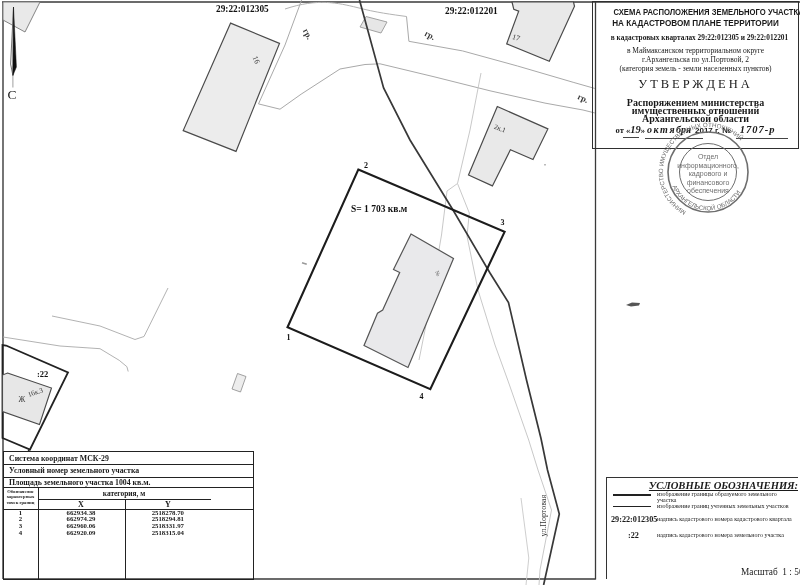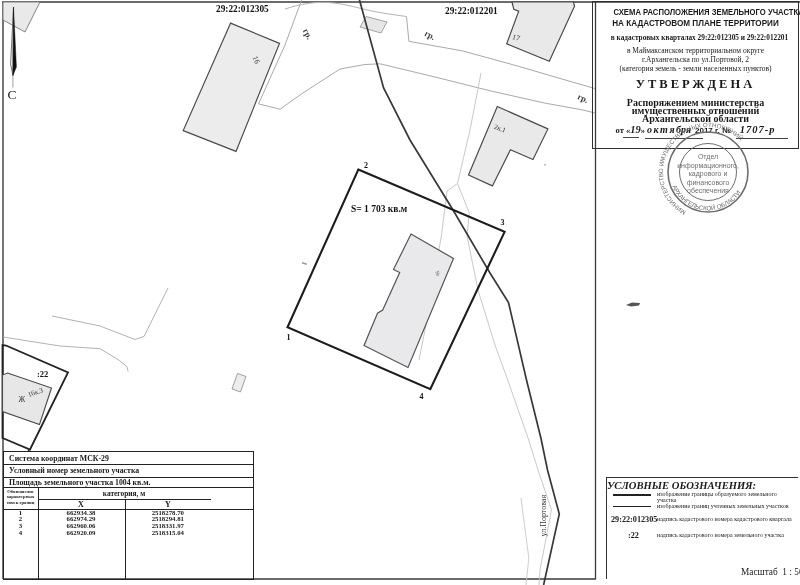--- a/index.html
+++ b/index.html
@@ -117,21 +117,21 @@
 
 <div class="abs" style="left:592px;top:1px;width:205px;height:146px;border:1.5px solid #2f2f2f;text-align:center;">
 
   <div class="san abs" style="left:0;top:3.5px;width:100%;font-size:9.6px;font-weight:bold;line-height:11.3px;white-space:nowrap;transform:scaleX(0.8);transform-origin:50% 0;">СХЕМА РАСПОЛОЖЕНИЯ ЗЕМЕЛЬНОГО УЧАСТКА</div>
   <div class="san abs" style="left:0;top:15px;width:100%;font-size:9.6px;font-weight:bold;white-space:nowrap;transform:scaleX(0.85);transform-origin:50% 0;">НА КАДАСТРОВОМ ПЛАНЕ ТЕРРИТОРИИ</div>
 
   <div class="ser abs" style="left:4px;top:31px;width:100%;font-size:7.3px;font-weight:bold;">в кадастровых кварталах 29:22:012305 и 29:22:012201</div>
 
   <div class="ser abs" style="left:0;top:43.5px;width:100%;font-size:7.5px;line-height:9px;font-family:Liberation Serif, serif;">в Маймаксанском территориальном округе<br>г.Архангельска по ул.Портовой, 2<br>(категория земель - земли населенных пунктов)</div>
 
-  <div class="ser abs" style="left:0;top:75px;width:100%;font-size:12.5px;font-weight:bold;letter-spacing:3px;">УТВЕРЖДЕНА</div>
+  <div class="ser abs" style="left:0;top:75px;width:100%;font-size:12.5px;font-weight:normal;letter-spacing:3px;">УТВЕРЖДЕНА</div>
 
   <div class="ser abs" style="left:0;top:97px;width:100%;font-size:10px;font-weight:bold;line-height:7.8px;">Распоряжением министерства имущественных отношений<br>Архангельской области</div>
 
   <div class="ser abs" style="left:0;top:122px;width:100%;font-size:8.5px;font-weight:bold;white-space:nowrap;">
     от «<i style="font-size:10.5px;">19</i>»
     <i style="font-size:10px;letter-spacing:1.5px;">октя<span style="letter-spacing:0">бр</span>я</i><span class="san" style="font-size:8px;"> 2017 г. №&nbsp;&nbsp;&nbsp;</span>
     <i style="font-size:10.5px;letter-spacing:1px;">1707-р</i>
   </div>
 
   <div class="abs" style="left:30px;top:135px;width:16px;border-top:1px solid #444;"></div>
@@ -156,21 +156,21 @@
     <text x="51" y="38">Отдел</text>
     <text x="51" y="46.5">информационного,</text>
     <text x="51" y="55">кадрового и</text>
     <text x="51" y="63.5">финансового</text>
     <text x="51" y="72">обеспечения</text>
   </g>
 </svg>
 
 <div class="abs ser" style="left:606px;top:477px;width:191px;height:101px;border-top:1.4px solid #333;border-left:1.4px solid #333;">
 
-  <div style="margin-top:2px;text-align:left;font-size:10.6px;font-weight:bold;font-style:italic;">УСЛОВНЫЕ ОБОЗНАЧЕНИЯ:</div>
+  <div style="margin-top:2px;text-align:right;font-size:10.6px;font-weight:bold;font-style:italic;text-decoration:underline;">УСЛОВНЫЕ ОБОЗНАЧЕНИЯ:</div>
 
   <div class="abs" style="left:6px;top:16px;width:38px;border-top:2.6px solid #222;"></div>
   <div class="abs" style="left:50px;top:12.5px;width:138px;font-size:6px;">изображение границы образуемого земельного участка</div>
 
   <div class="abs" style="left:6px;top:28px;width:38px;border-top:1.6px solid #222;"></div>
   <div class="abs" style="left:50px;top:24.5px;width:138px;font-size:6px;">изображение границ учтенных земельных участков</div>
 
   <div class="abs" style="left:4px;top:36.5px;width:46px;font-size:8.2px;font-weight:bold;">29:22:012305</div>
   <div class="abs" style="left:50px;top:37.5px;width:140px;font-size:6px;">надпись кадастрового номера кадастрового квартала</div>
 

